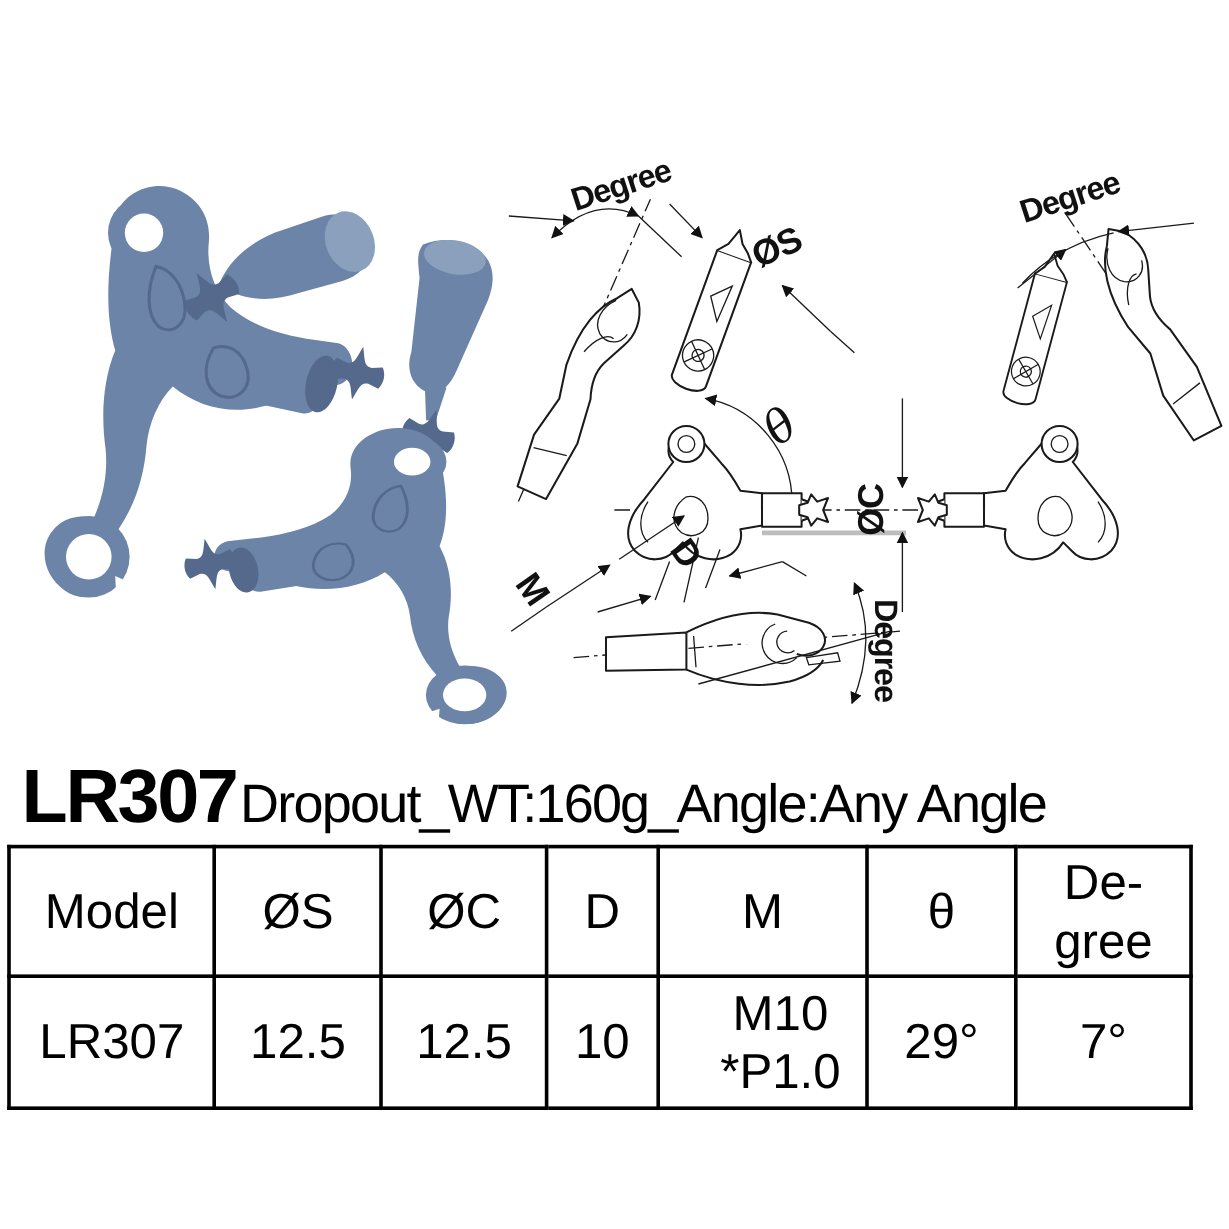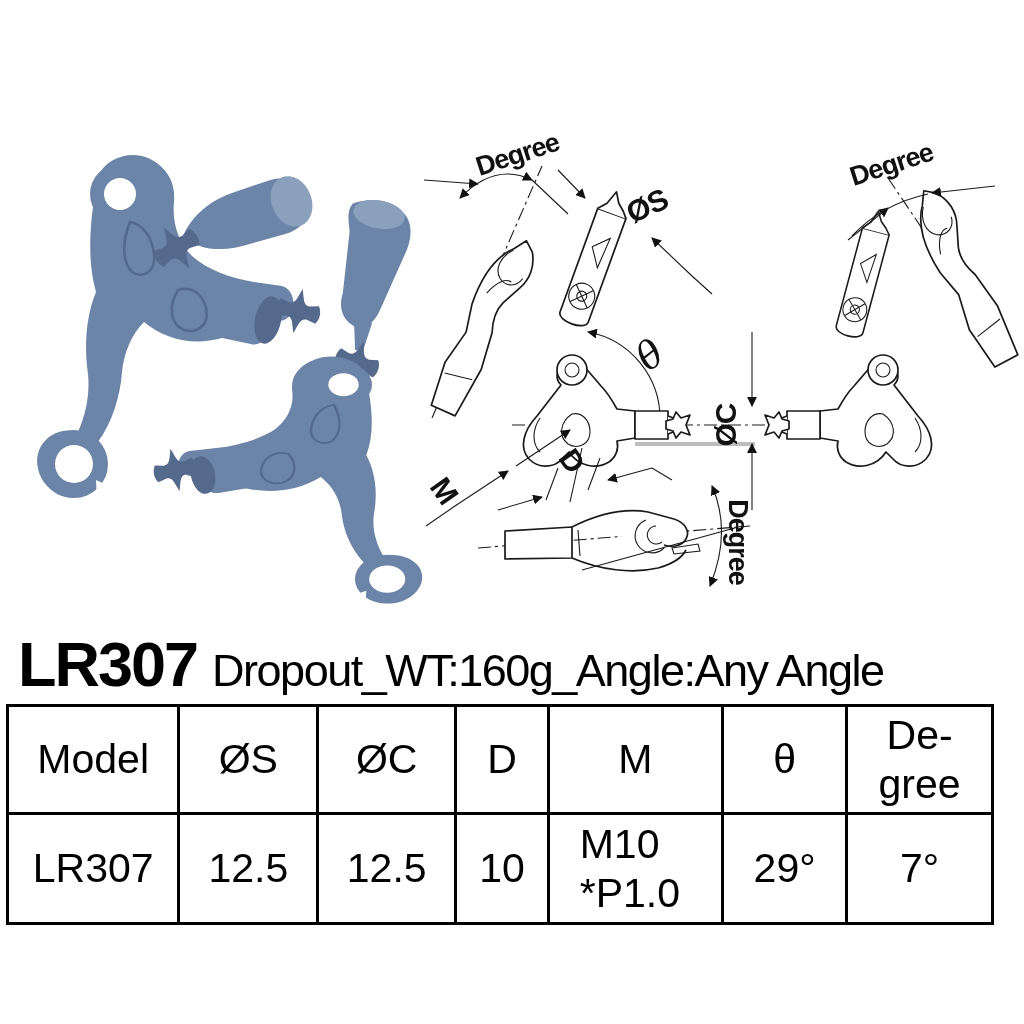--- a/index.html
+++ b/index.html
@@ -4,26 +4,26 @@
 <style>
   html,body{margin:0;padding:0;}
   body{
     width:1024px;height:1024px;background:#ffffff;position:relative;overflow:hidden;
     font-family:"Liberation Sans",sans-serif;color:#000;
   }
   .photo-svg{position:absolute;left:10px;top:118px;}
   .draw-svg{position:absolute;left:420px;top:118px;}
   .titlebar{position:absolute;left:18px;top:633px;display:flex;align-items:baseline;white-space:nowrap;}
   .model{font-weight:900;font-size:63px;letter-spacing:-2px;line-height:1;}
-  .subtitle{font-weight:400;font-size:45px;letter-spacing:-1.5px;line-height:1;margin-left:15px;}
+  .subtitle{font-weight:400;font-size:45px;letter-spacing:-1.5px;line-height:1;margin-left:3px;}
   table.spec{position:absolute;left:6px;top:704px;width:988px;border-collapse:collapse;table-layout:fixed;}
   .spec td{border:3px solid #000;text-align:center;vertical-align:middle;font-size:41px;line-height:1.18;padding:0;}
   .spec tr.hdr{height:108px;}
   .spec tr.dat{height:110px;}
-  .spec td.left{text-align:left;padding-left:30px;}
+  .spec td.left{text-align:center;padding-left:30px;}
   .pre{white-space:pre-line;}
   
   .outline{fill:#ffffff;stroke:#1a1a1a;stroke-width:1.7;stroke-linejoin:round;}
   .thn{fill:none;stroke:#1a1a1a;stroke-width:1.1;}
   .cl{fill:none;stroke:#1a1a1a;stroke-width:1.1;stroke-dasharray:13 4 3 4;}
   text{text-anchor:middle;dominant-baseline:middle;font-family:"Liberation Sans",sans-serif;}
   .dimtext{font-weight:bold;font-size:27px;fill:#111;letter-spacing:-1px;}
   .dimtext2{font-weight:bold;font-size:30px;fill:#111;letter-spacing:-1px;}
   .theta{font-style:italic;font-size:38px;font-family:"DejaVu Serif",serif;fill:#111;}
 </style>

